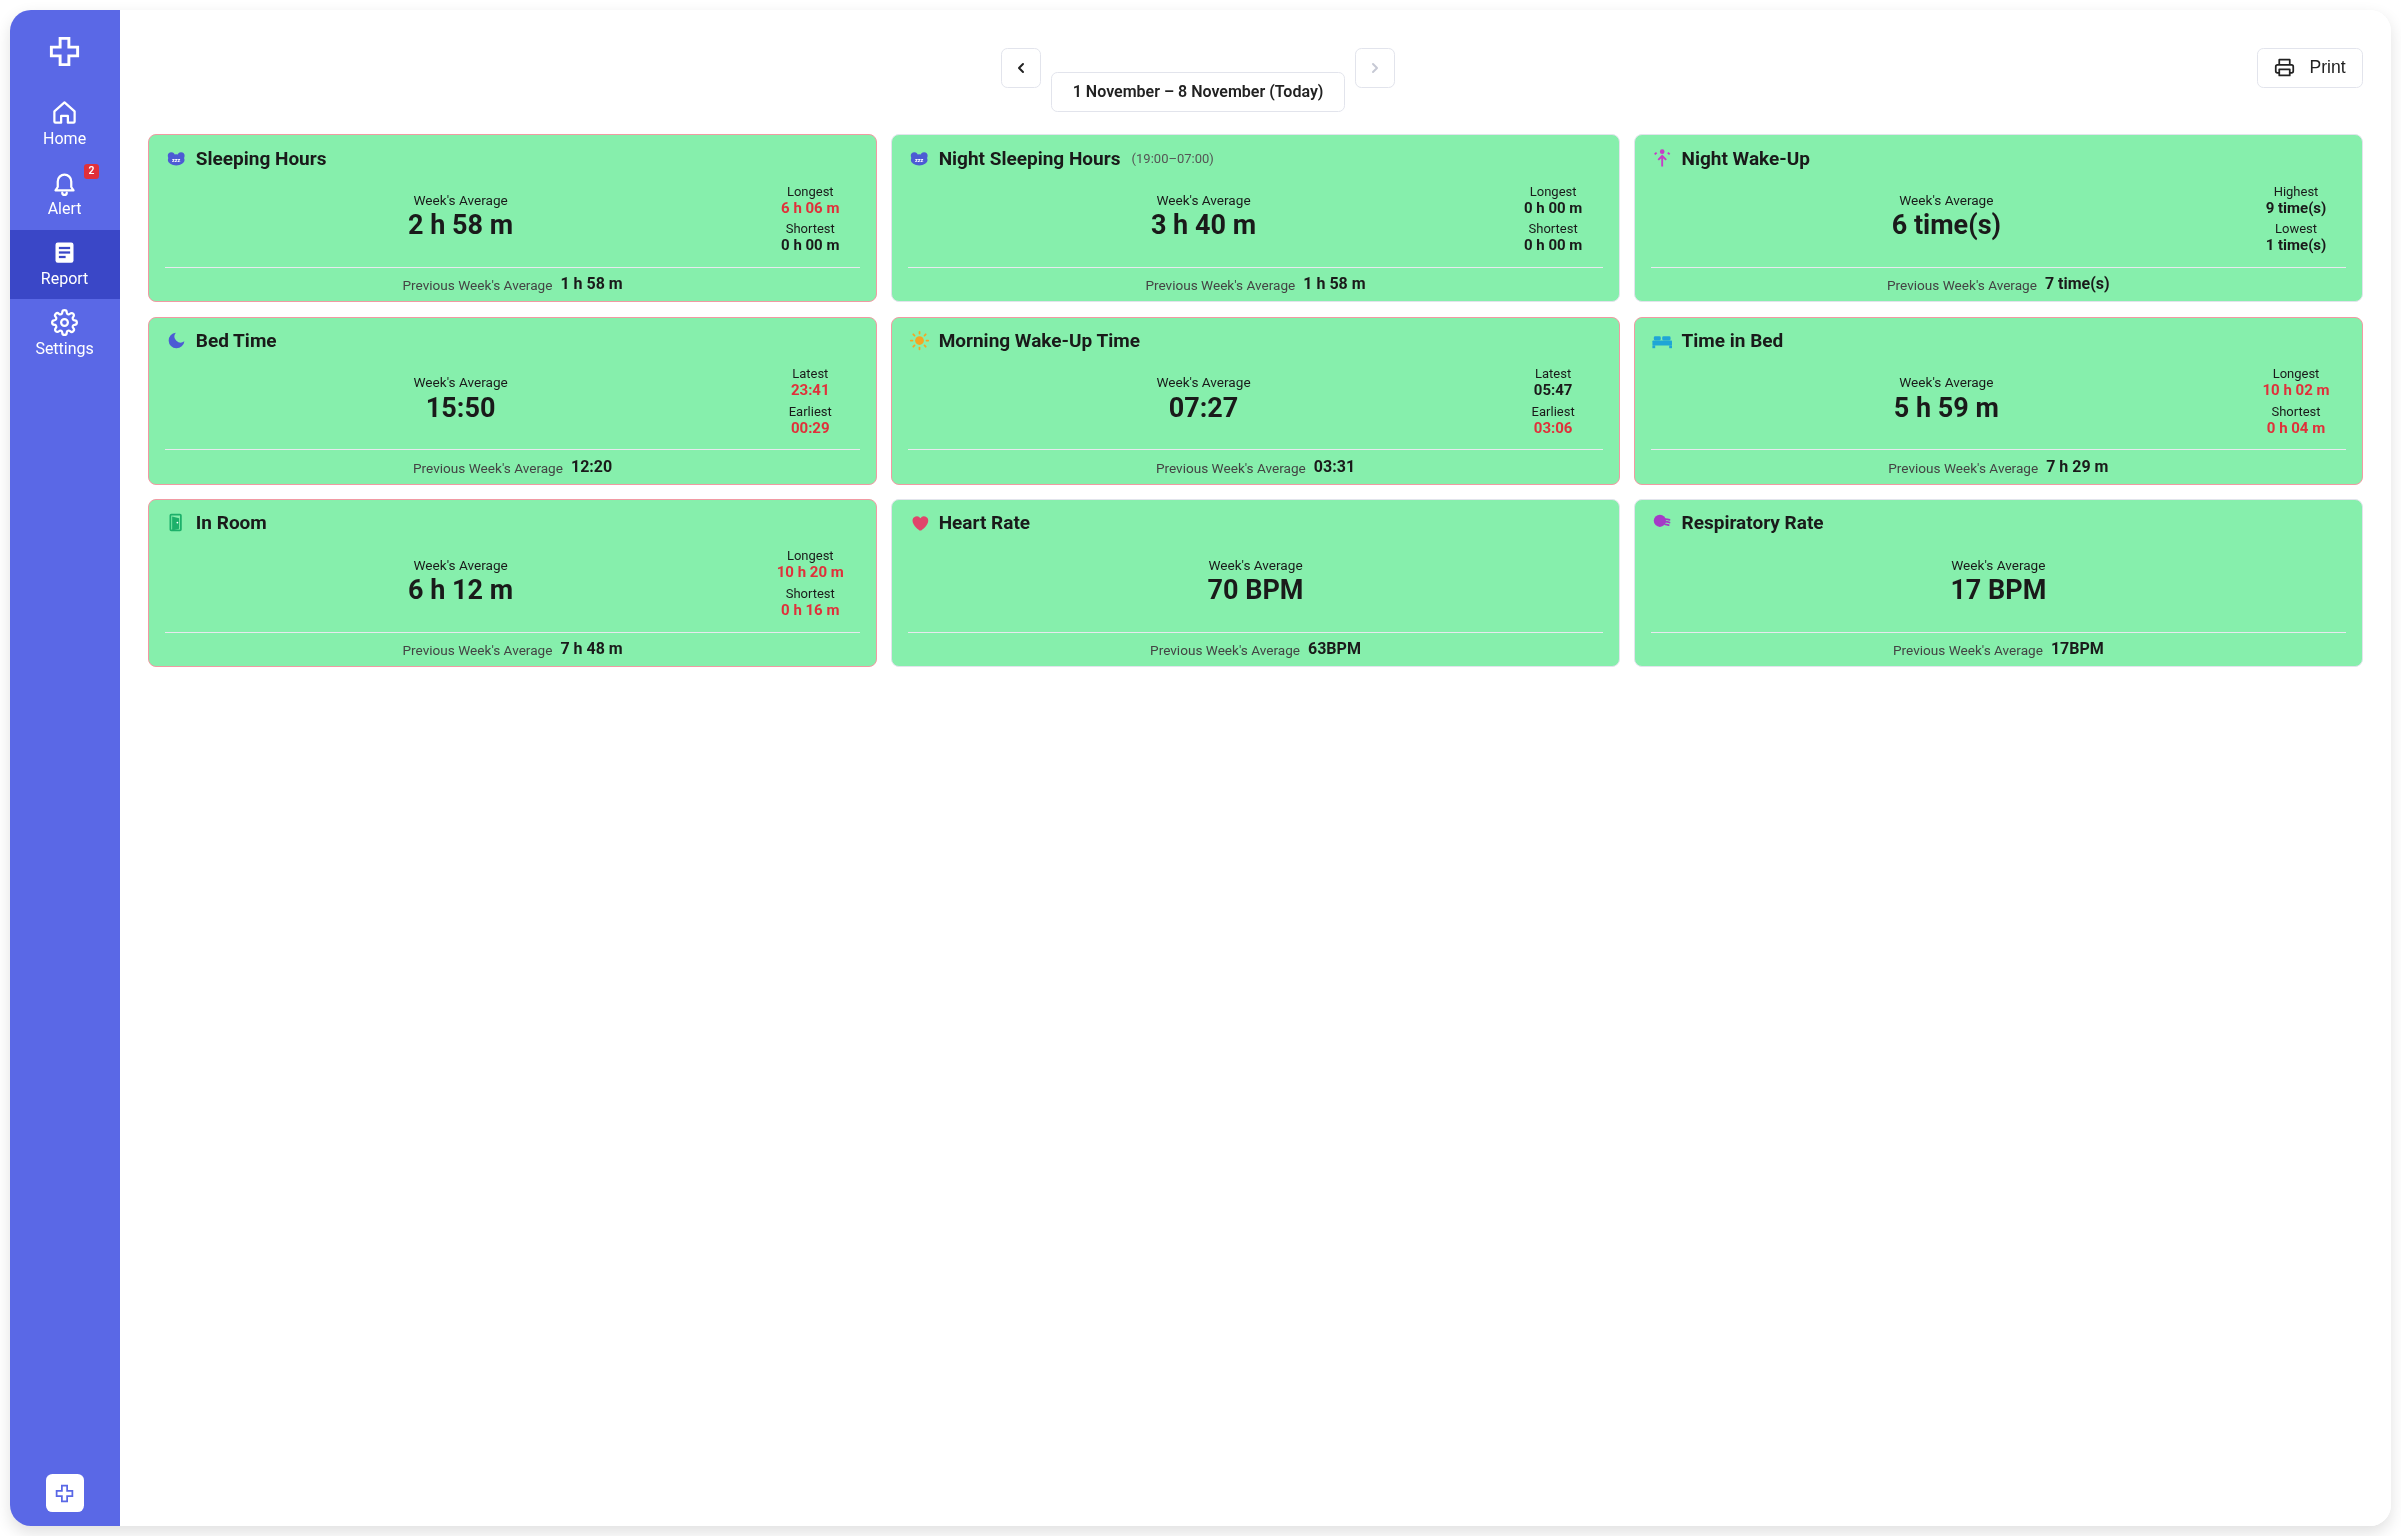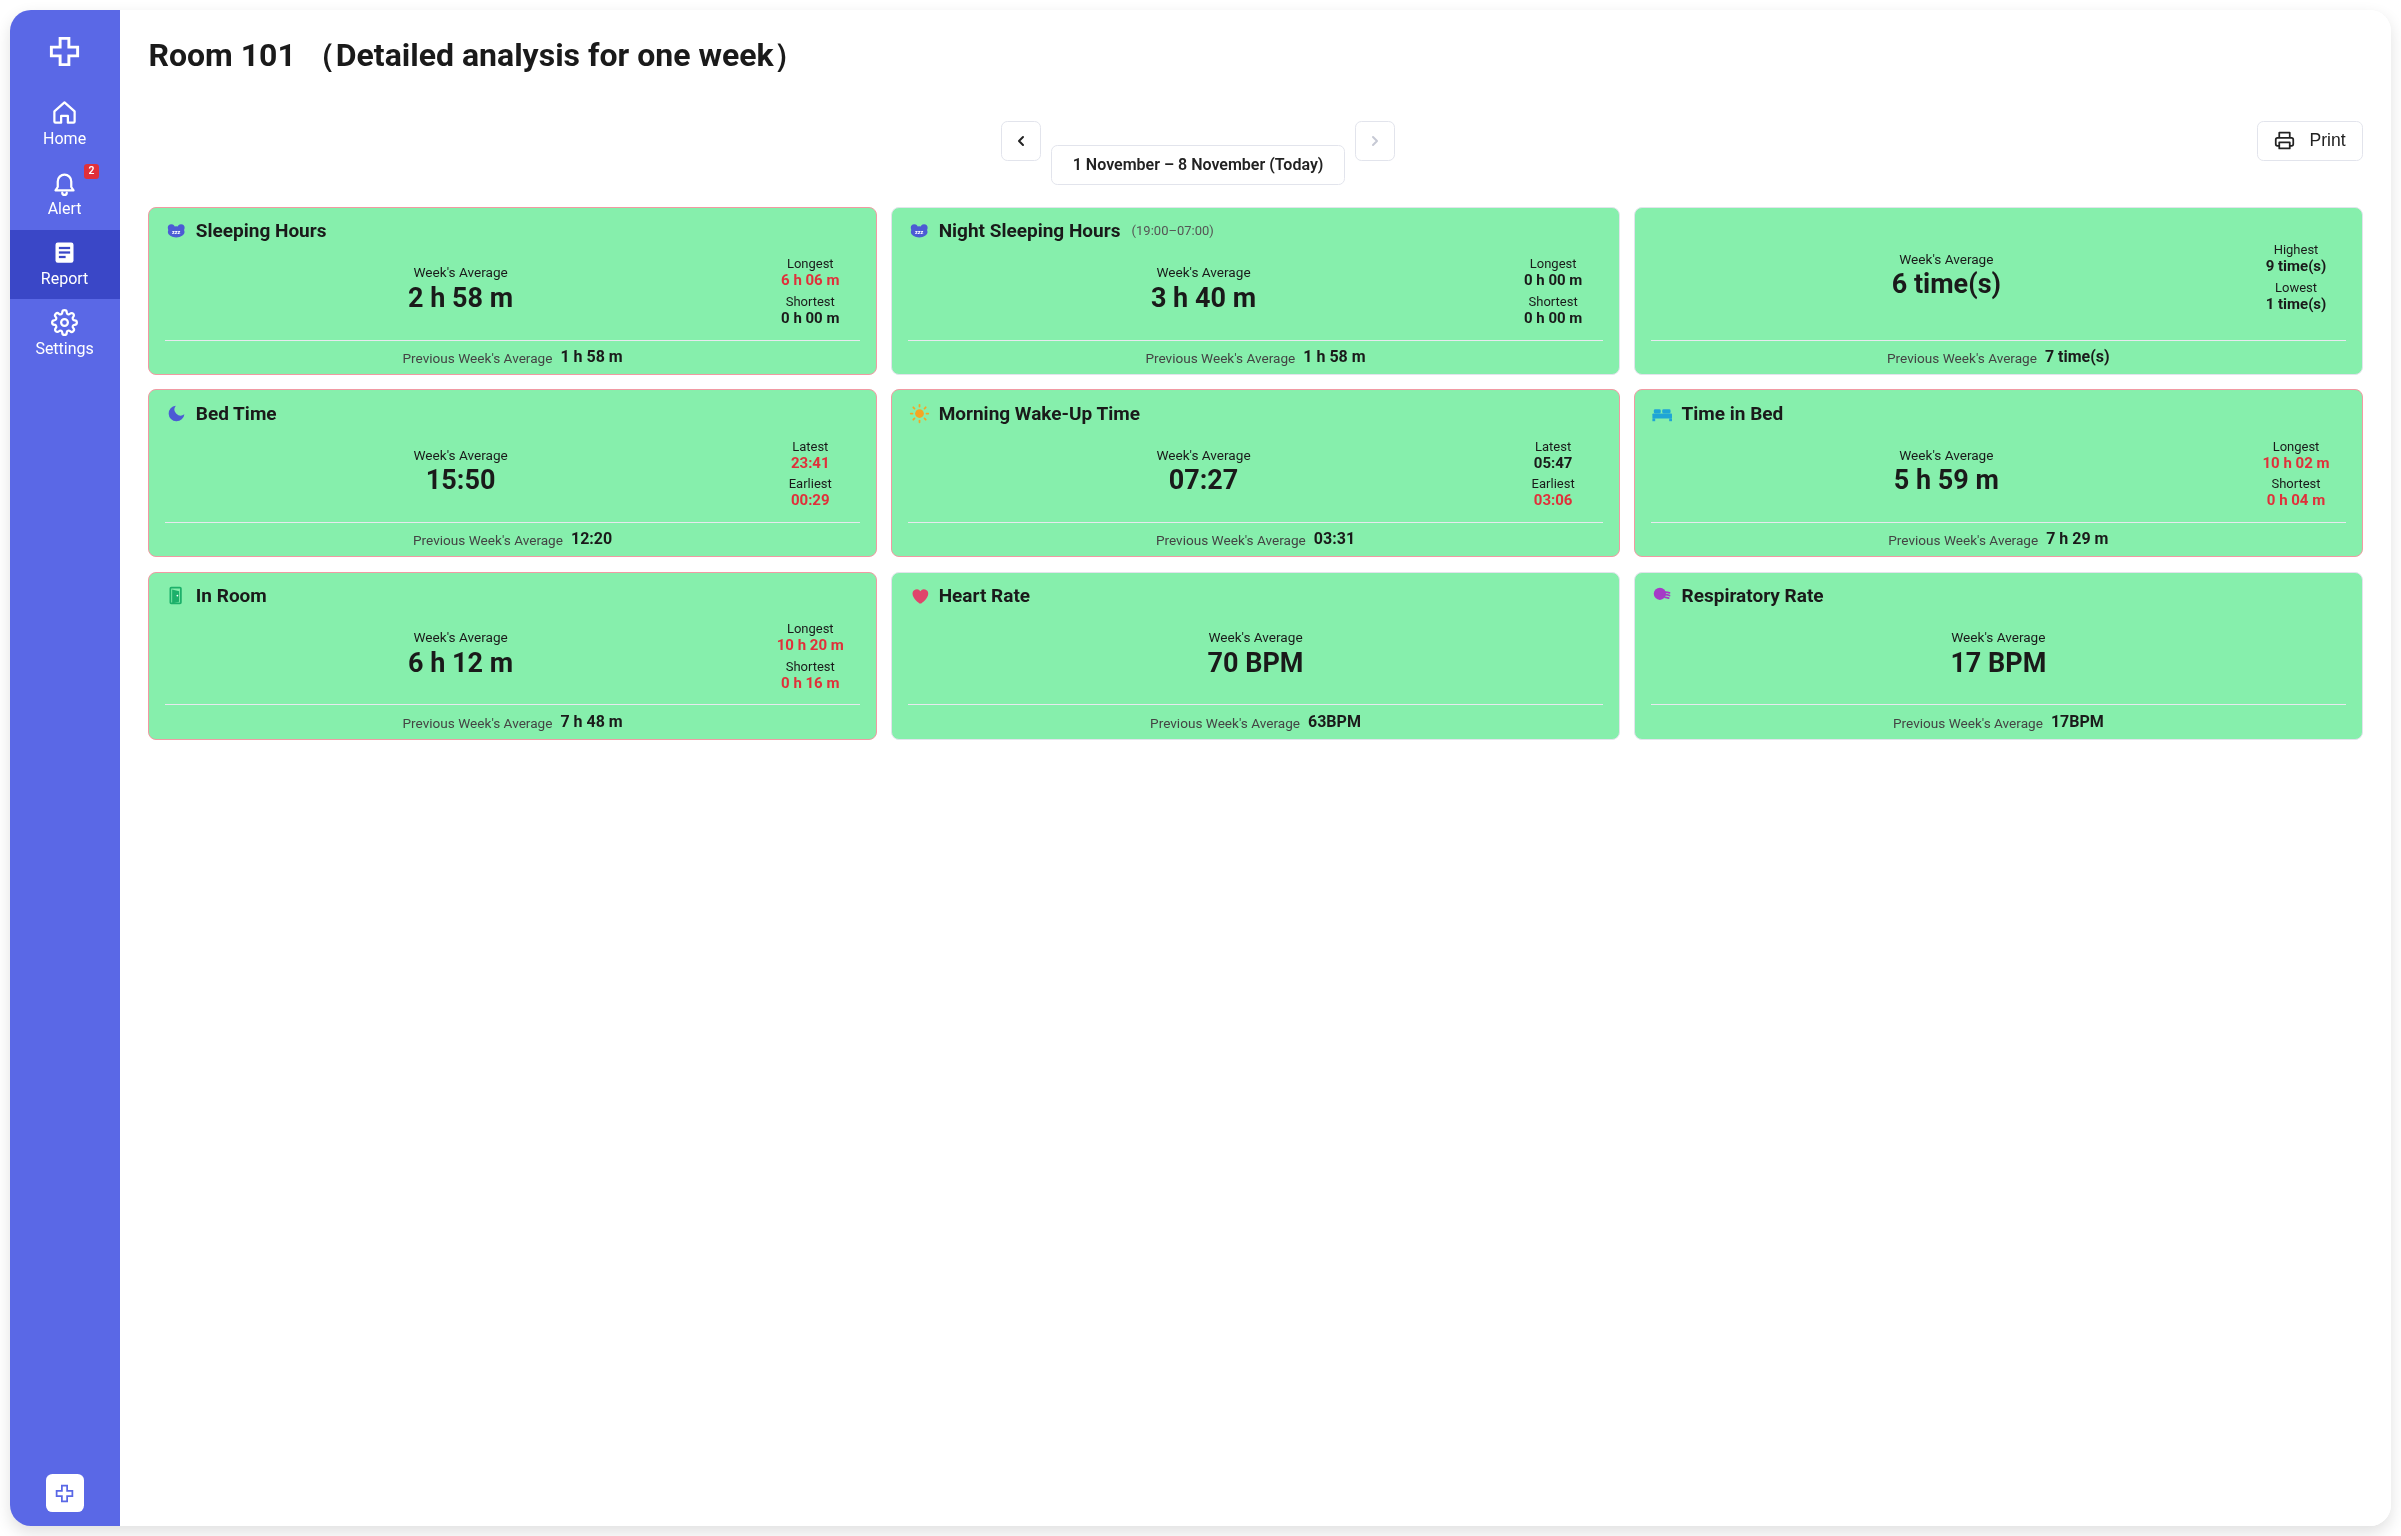--- a/index.html
+++ b/index.html
@@ -293,21 +293,20 @@
     </div>
 
     <div class="sidebar-bottom">
       <svg viewBox="0 0 24 24" width="21" height="21" fill="none" stroke="currentColor" stroke-width="2">
         <path d="M9 3h6v6h6v6h-6v6H9v-6H3V9h6z"></path>
       </svg>
     </div>
   </nav>
 
   <main class="main">
-    <h1 class="page-title">Room 101 （Detailed analysis for one week）</h1>
 
     <div class="toolbar">
       <div class="spacer-flex"></div>
       <div class="toolbar-center">
         <button class="nav-btn">
           <svg viewBox="0 0 24 24" width="16" height="16" fill="none" stroke="currentColor" stroke-width="3" stroke-linecap="round" stroke-linejoin="round">
               <polyline points="15 18 9 12 15 6"></polyline>
             </svg>
         </button>
         <div class="date-range">1 November – 8 November (Today)</div>
@@ -392,20 +391,30 @@
             </div>
           </div>
         </div>
         <div class="card-footer">
           <span class="prev-label">Previous Week's Average</span>
           <span class="prev-value">1 h 58 m</span>
         </div>
       </div>
 
       <div class="card">
+        <div class="card-header">
+          <span class="card-icon">
+            <svg viewBox="0 0 24 24" width="22.4" height="22.4" fill="#C73BC7">
+                <circle cx="12" cy="5" r="2.5"></circle>
+                <path d="M12 8l-5 5 1.5 1.5L11 12v9h2v-9l2.5 2.5L17 13z"></path>
+                <path d="M4 8l2-2M20 8l-2-2" stroke="#C73BC7" stroke-width="2"></path>
+              </svg>
+          </span>
+          <span class="card-title">Night Wake-Up</span>
+        </div>
         <div class="card-body">
           <div class="card-main">
             <div class="avg-label">Week's Average</div>
             <div class="avg-value">6 time(s)</div>
           </div>
           <div class="card-side">
             <div class="side-block">
               <div class="side-label">Highest</div>
               <div class="side-value">9 time(s)</div>
             </div>

